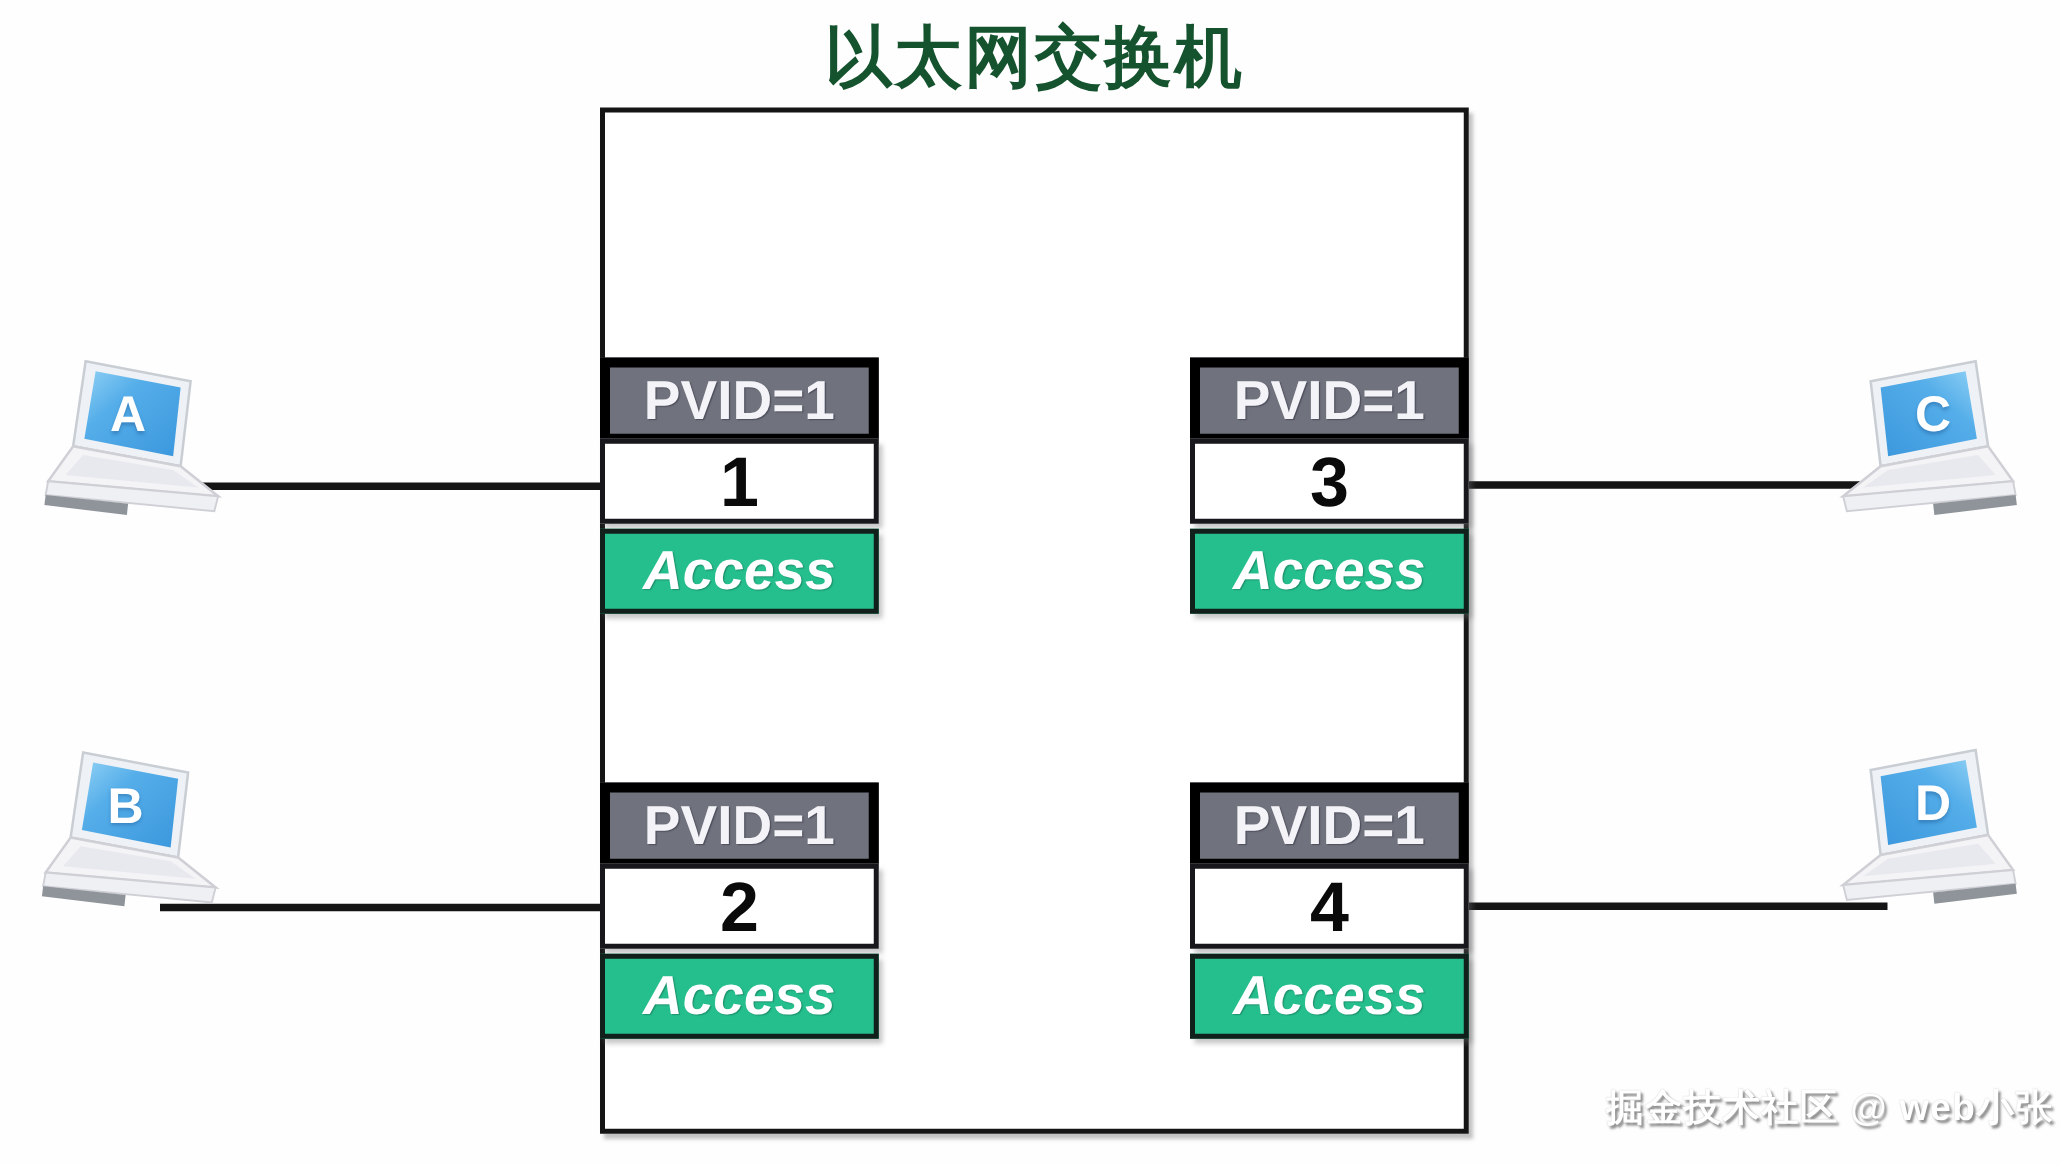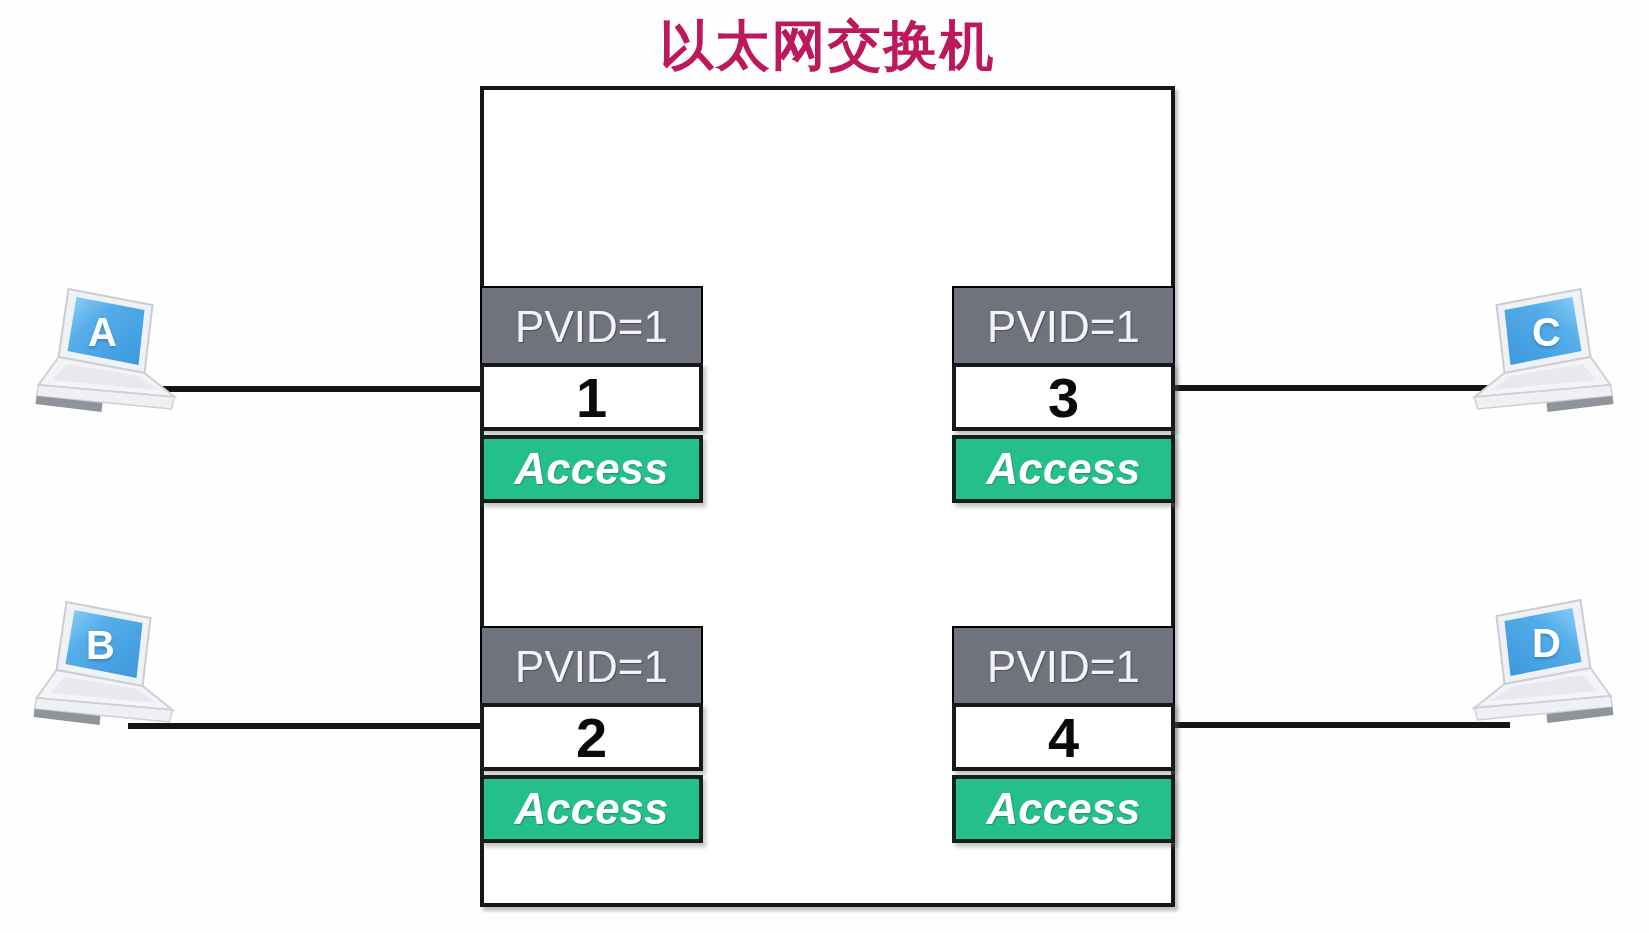--- a/index.html
+++ b/index.html
@@ -6,43 +6,43 @@
   .canvas{
     position:relative;
     width:1649px;height:933px;
     background:#fefefe;
     overflow:hidden;
     font-family:"Liberation Sans","DejaVu Sans",sans-serif;
   }
   .title{
     position:absolute;left:480px;top:10px;width:695px;
     text-align:center;
-    font-size:54px;font-weight:800;color:#be185d;
+    font-size:54px;font-weight:800;color:#14532d;
     letter-spacing:2px;
   }
   .switch-box{
     position:absolute;left:480px;top:86px;width:695px;height:821px;
     box-sizing:border-box;
     border:4px solid var(--line-color,#151515);
     background:#ffffff;
     box-shadow:3px 4px 3px rgba(120,120,120,0.45);
   }
   .link{
     position:absolute;height:6px;background:var(--line-color,#151515);
   }
   .port{
     position:absolute;width:223px;
   }
   .port .pvid{
-    box-sizing:border-box;height:81px;
+    box-sizing:border-box;height:69px;
     background:var(--pvid-bg,#70737e);
-    border:2px solid #000000;
+    border:8px solid #000000;
     color:#f4f4f8;
     display:flex;align-items:center;justify-content:center;
-    font-size:44px;font-weight:400;
+    font-size:44px;font-weight:700;
     text-shadow:1px 1px 1px rgba(40,40,55,.5);
   }
   .port .num{
     box-sizing:border-box;height:68px;margin-top:-4px;
     background:#ffffff;
     border:4px solid #17171c;
     display:flex;align-items:center;justify-content:center;
     font-size:56px;font-weight:800;color:#0a0a0a;
     box-shadow:3px 4px 4px rgba(110,110,110,0.4);
   }
@@ -160,14 +160,15 @@
       <polygon points="44,4 128,20 120,88 34,72" fill="#eef1f5" stroke="#c9cdd4" stroke-width="2"></polygon>
       <polygon points="52,12 120,25 114,80 43,66" fill="url(#scr)"></polygon>
       <polygon points="34,72 120,88 150,112 14,100" fill="#f4f4f6" stroke="#cfcfd6" stroke-width="2"></polygon>
       <polygon points="42,79 114,91 134,105 28,95" fill="#e7e9ee"></polygon>
       <polygon points="14,100 150,112 147,124 12,111" fill="#eef0f3" stroke="#cfcfd6" stroke-width="1.5"></polygon>
       <polygon points="12,111 78,118 77,127 11,119" fill="#8f949b"></polygon>
     </svg>
     <span class="letter">D</span>
   </div>
 
+  <div class="watermark">掘金技术社区 @ web小张</div>
 
 </div>
 
 </body></html>

